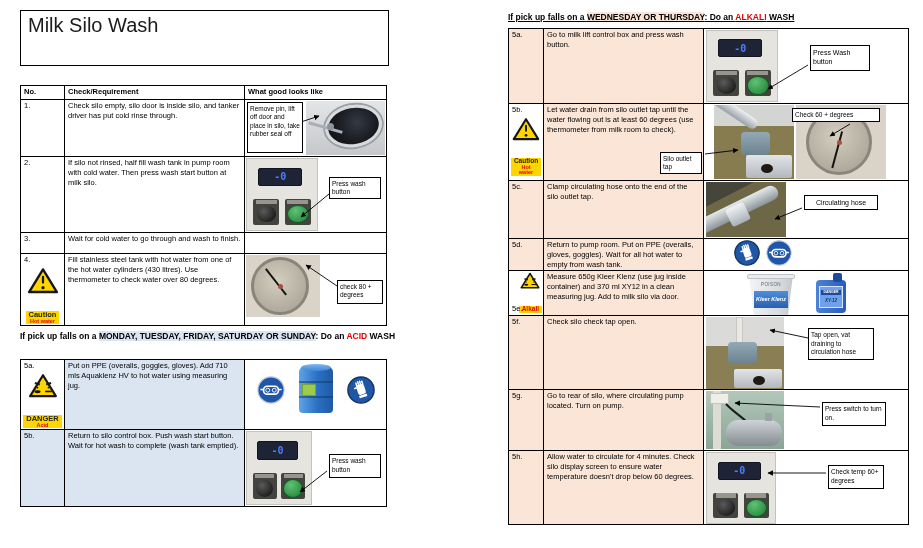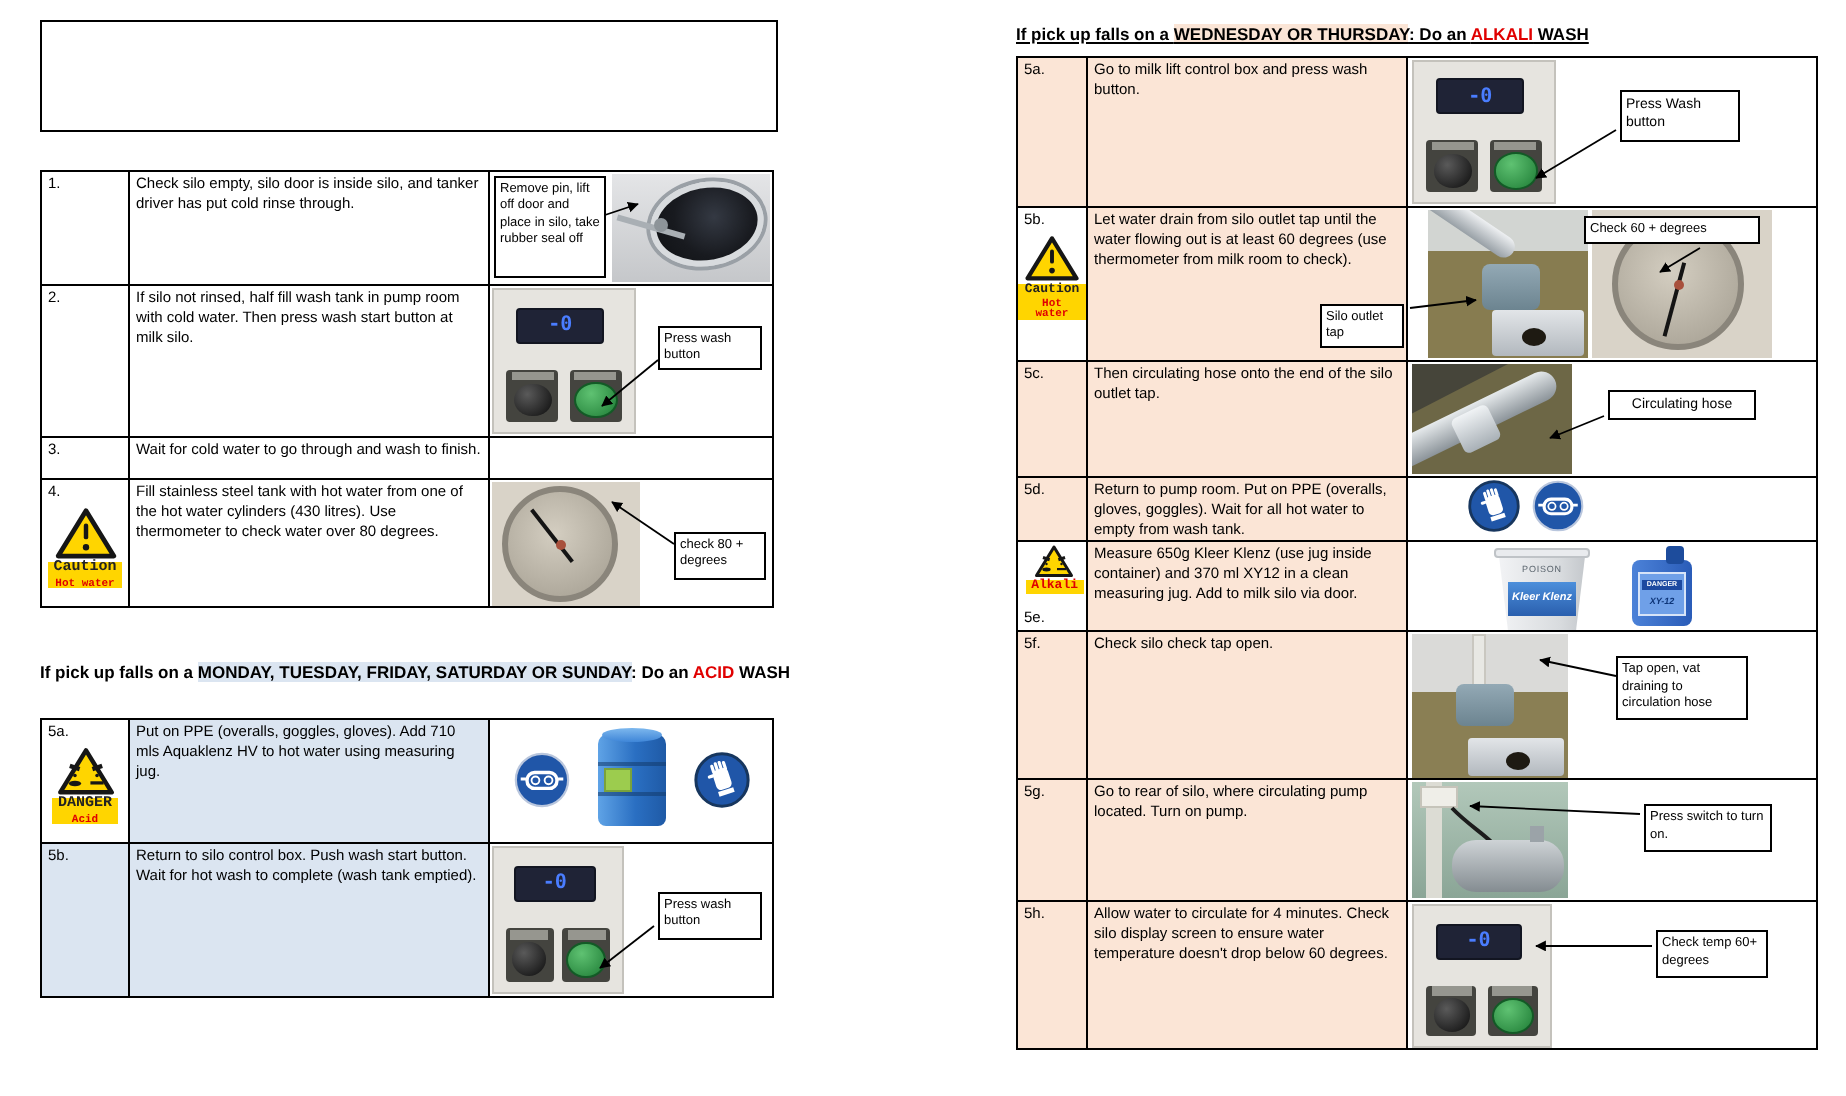--- a/index.html
+++ b/index.html
@@ -34,21 +34,21 @@
 
   
   .callout{position:absolute;background:#fff;border:1px solid #000;font-size:6.5px;
            line-height:1.3;padding:2px 2px;z-index:5;box-sizing:border-box;}
   svg.arrow{position:absolute;z-index:4;overflow:visible;}
   svg.arrow line{stroke:#000;stroke-width:0.9;}
 
   
   .warn{display:flex;flex-direction:column;align-items:center;margin-top:2px;}
   .warn svg{display:block;}
-  .wlabel{background:#ffd500;text-align:center;padding:0 3px;margin-top:1px;line-height:1.05;font-family:Liberation Mono, monospace;}
+  .wlabel{background:#ffd500;text-align:center;padding:0 3px;margin-top:17px;line-height:1.05;}
   .wtitle{font-weight:bold;font-size:7.5px;color:#222;}
   .wsub{font-size:5.5px;font-weight:bold;color:#e00000;}
 
   
   .photo{position:absolute;overflow:hidden;}
   .cbox{background:#e6e4df;border:1px solid #c4c2bc;box-sizing:border-box;}
   .cbox-display{position:absolute;left:16%;top:12%;width:60%;height:23%;background:#1f2336;
                 border-radius:2px;border:1px solid #121521;display:flex;align-items:center;justify-content:center;}
   .cbox-display span{color:#4a7dff;font-weight:bold;font-size:10px;font-family:"DejaVu Sans Mono",monospace;}
   .cbox-btns{position:absolute;left:9%;bottom:7%;width:82%;height:42%;display:flex;gap:9%;align-items:flex-end;}
@@ -142,29 +142,35 @@
     <path d="M0,0 L6,3 L0,6 Z" fill="#000"></path>
       </marker>
     </defs>
 </svg>
 
 <div id="screen">
 
   <div>
 
     <div class="title-box">
+      <div class="title-line">Milk Silo Wash</div>
     </div>
 
     <table class="tbl t1">
       <colgroup>
           <col style="width:44px">
           <col style="width:180px">
           <col style="width:142px">
         </colgroup>
       <tbody>
+          <tr style="height:14px">
+        <th>No.</th>
+        <th>Check/Requirement</th>
+        <th>What good looks like</th>
+      </tr>
 
       <tr style="height:57px">
         <td class="nocell">1.</td>
         <td>Check silo empty, silo door is inside silo, and tanker driver has put cold rinse through.</td>
         <td class="imgcell">
           <div class="callout" style="left:2px;top:2px;width:56px;height:51px">Remove pin, lift off door and place in silo, take rubber seal off</div>
           <div class="photo siloph" style="left:61px;top:1px;width:79px;height:54px">
             <div class="silo-hole"></div>
             <div class="silo-arm"></div>
             <div class="silo-hinge"></div>
@@ -388,21 +394,21 @@
             <line x1="28" y1="2" x2="8" y2="14" marker-end="url(#ah)"></line>
           </svg>
           <svg class="arrow" style="left:0px;top:40px" width="38" height="14">
             <line x1="1" y1="10" x2="34" y2="6" marker-end="url(#ah)"></line>
           </svg>
         </td>
       </tr>
 
       <tr style="height:58px">
         <td class="nocell hl-peach">5c.</td>
-        <td class="hl-peach">Then circulating hose onto the end of the silo outlet tap.</td>
+        <td class="hl-peach">Clamp circulating hose onto the end of the silo outlet tap.</td>
         <td class="imgcell">
           <div class="photo hoseshot" style="left:2px;top:1px;width:80px;height:55px">
             <div class="hose-dark"></div>
                 <div class="hose-pipe"></div>
                 <div class="hose-collar"></div>
           </div>
           <div class="callout" style="left:100px;top:14px;width:74px;height:15px;text-align:center;font-size:7px;white-space:nowrap">Circulating hose</div>
           <svg class="arrow" style="left:64px;top:24px" width="36" height="18">
             <line x1="34" y1="3" x2="7" y2="14" marker-end="url(#ah)"></line>
           </svg>

